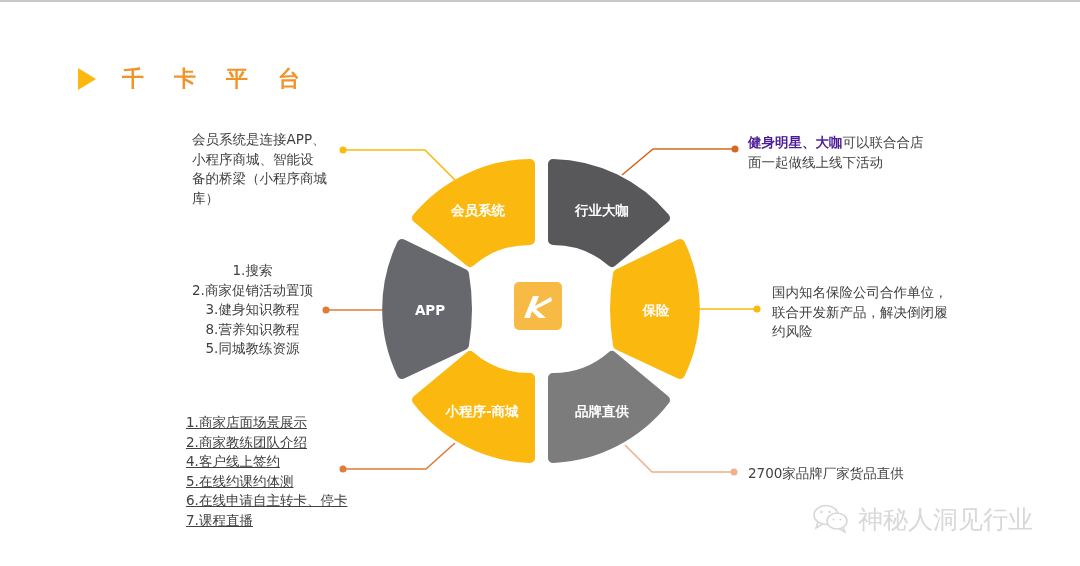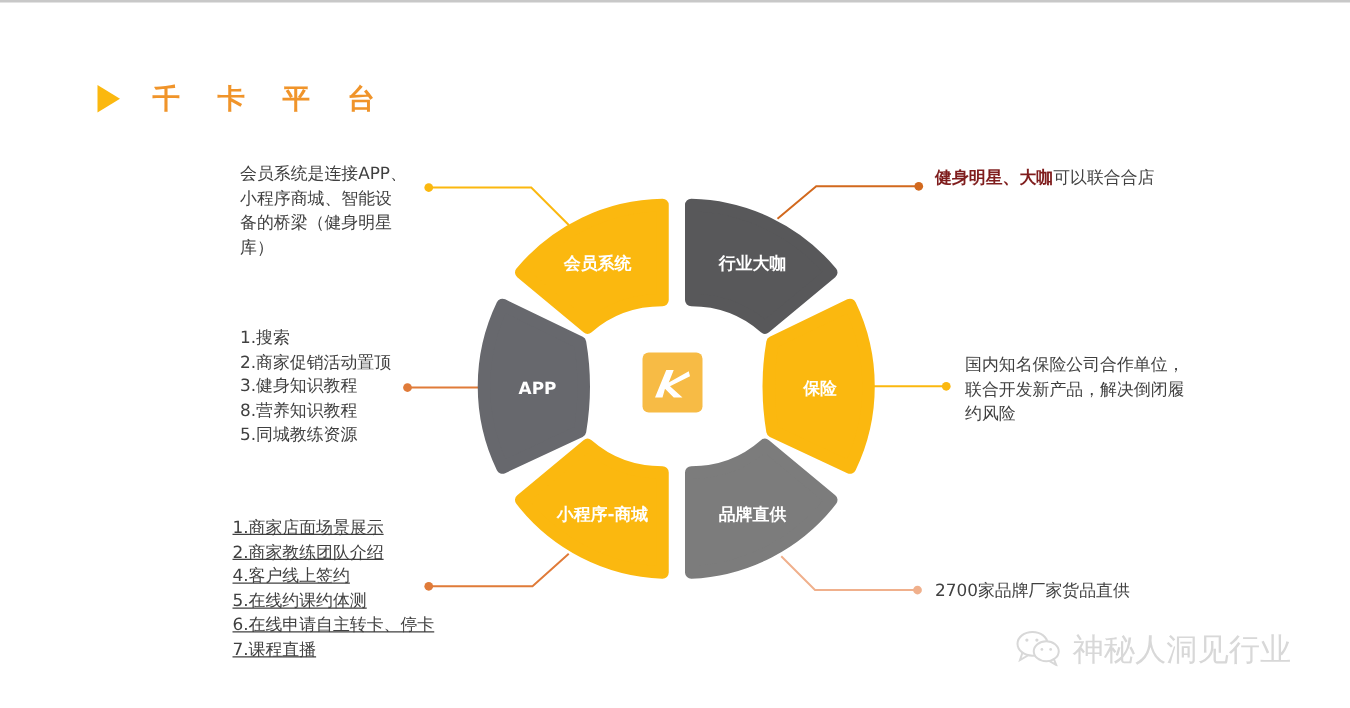--- a/index.html
+++ b/index.html
@@ -9,21 +9,21 @@
     font-family:"DejaVu Sans","Liberation Sans",sans-serif;
     color:#3a3a3a;
   }
   .top-rule { position:absolute; left:0; top:0; width:1080px; height:2px; background:#c8c8c8; }
   .title-wrap { position:absolute; left:54px; top:64px; height:30px; display:flex; align-items:center;margin-left:24px; }
   .title-arrow { width:0; height:0; border-top:11px solid transparent; border-bottom:11px solid transparent; border-left:18px solid #fbb80f; }
   .title-text { margin-left:26px; font-size:22px; font-weight:bold; color:#f0942a; letter-spacing:30px; }
   .diagram { position:absolute; left:0; top:0; width:1080px; height:566px; }
   .note { position:absolute; font-size:13.5px; line-height:19.5px; color:#404040; }
   .note .line { display:block; white-space:nowrap; }
-  .bold { font-weight:bold; color:#7f1d1d; }
+  .bold { font-weight:bold; color:#4c1d95; }
   .watermark { position:absolute; left:812px; top:503px; display:flex; align-items:flex-start; color:#d8d8d8; font-size:25px; }
   .watermark svg { margin-right:8px; }
   .logo-box { position:absolute; left:514px; top:282px; width:48px; height:48px; border-radius:5px; background:#f7bb45; }
 </style>
 </head>
 <body>
 
 <div class="top-rule"></div>
 
 <div class="title-wrap">
@@ -80,43 +80,44 @@
 
 <div class="logo-box">
   <svg width="48" height="48" viewBox="0 0 48 48">
     <path d="M10 36 L19 14 L25 14 L21 24 L37 15 L38 19 L22 27 L32 36 L25 36 L18 29 L16 36 Z" fill="#ffffff"></path>
   </svg>
 </div>
 
 <div class="note" style="left:192px; top:130px;">
   <span class="line">会员系统是连接APP、</span>
   <span class="line">小程序商城、智能设</span>
-  <span class="line">备的桥梁（健身明星</span>
+  <span class="line">备的桥梁（小程序商城</span>
   <span class="line">库）</span>
 </div>
 
-<div class="note" style="left:192px; top:261px;">
+<div class="note" style="left:192px; top:261px;text-align:center;">
   <span class="line">1.搜索</span>
   <span class="line">2.商家促销活动置顶</span>
   <span class="line">3.健身知识教程</span>
   <span class="line">8.营养知识教程</span>
   <span class="line">5.同城教练资源</span>
 </div>
 
 <div class="note" style="left:186px; top:413px;text-decoration:underline;">
   <span class="line">1.商家店面场景展示</span>
   <span class="line">2.商家教练团队介绍</span>
   <span class="line">4.客户线上签约</span>
   <span class="line">5.在线约课约体测</span>
   <span class="line">6.在线申请自主转卡、停卡</span>
   <span class="line">7.课程直播</span>
 </div>
 
 <div class="note" style="left:748px; top:133px;">
   <span class="line"><span class="bold">健身明星、大咖</span><span>可以联合合店</span></span>
+  <span class="line">面一起做线上线下活动</span>
 </div>
 
 <div class="note" style="left:772px; top:283px;">
   <span class="line">国内知名保险公司合作单位，</span>
   <span class="line">联合开发新产品，解决倒闭履</span>
   <span class="line">约风险</span>
 </div>
 
 <div class="note" style="left:748px; top:464px;">
   <span class="line">2700家品牌厂家货品直供</span>

